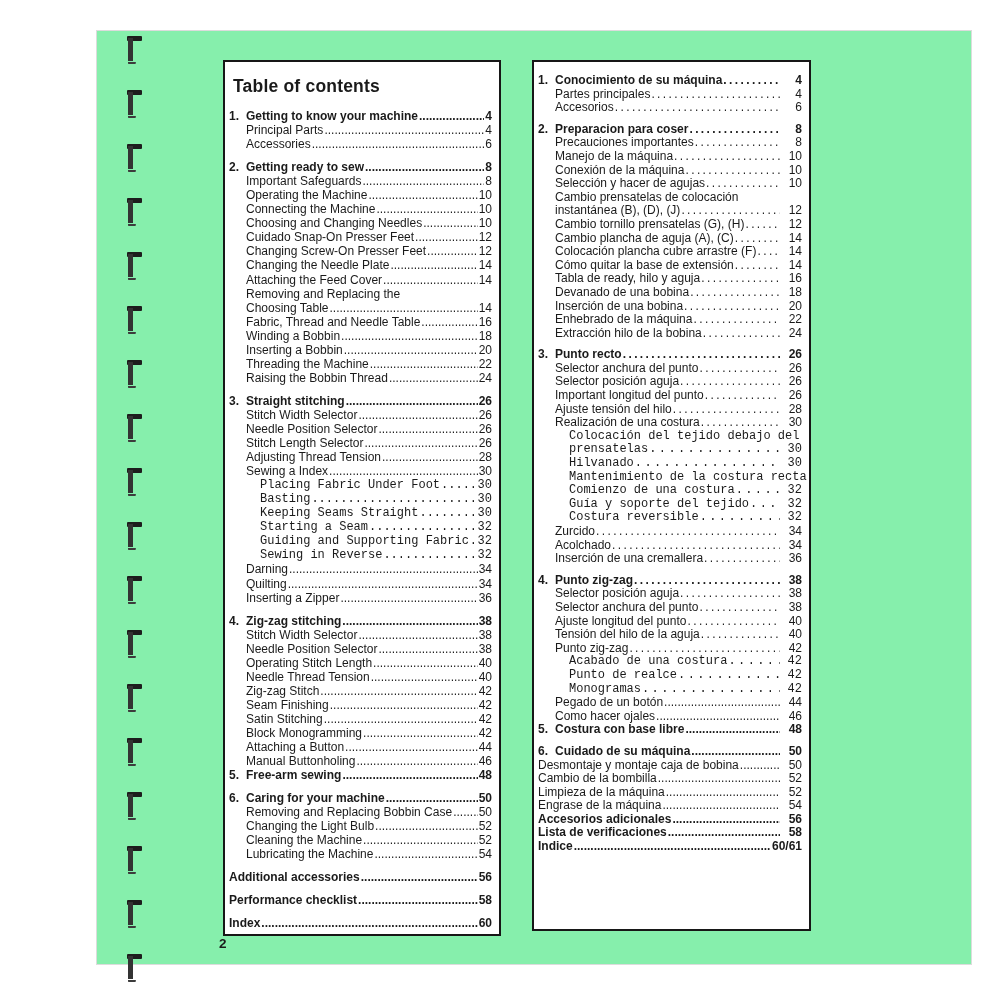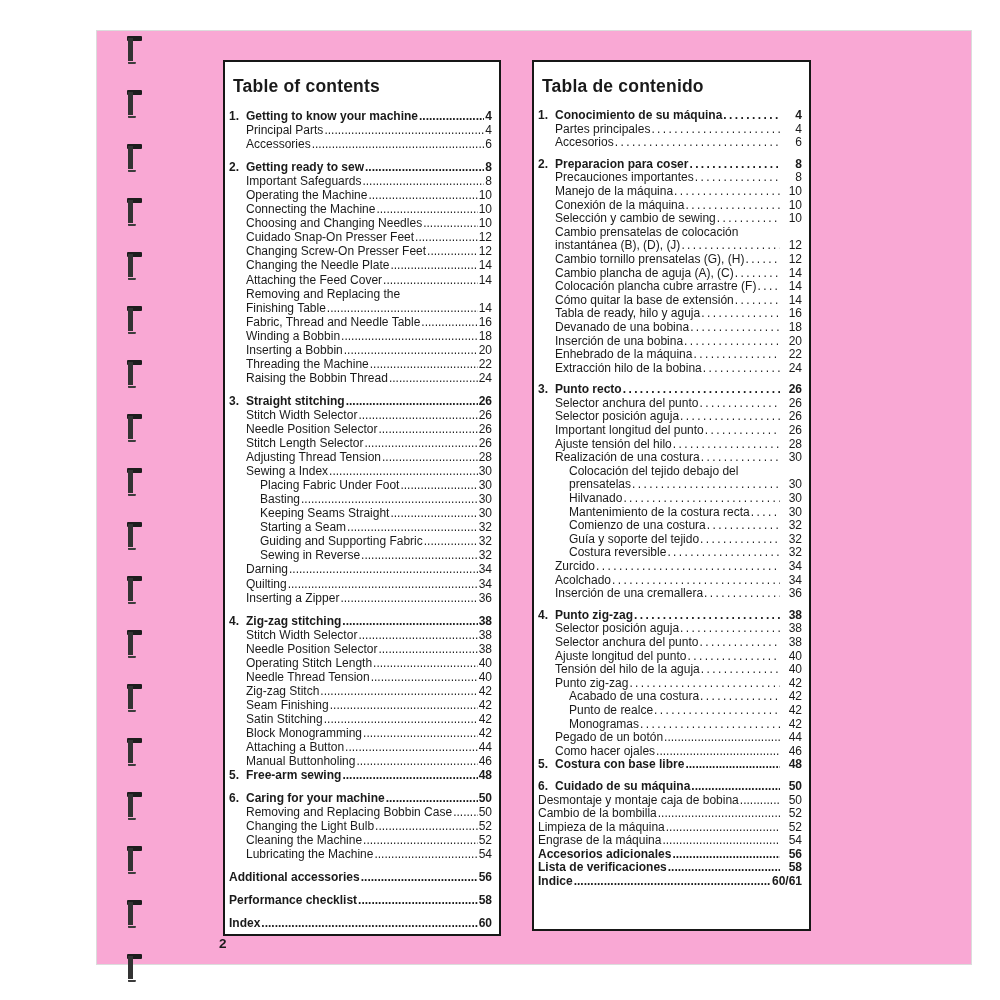--- a/index.html
+++ b/index.html
@@ -6,21 +6,21 @@
   body{
     width:1000px;height:1000px;position:relative;
     background:#ffffff;
     font-family:"Liberation Sans",sans-serif;
     color:#1a1a1a;
     -webkit-font-smoothing:antialiased;
   }
   
   .page{
     position:absolute;left:96px;top:30px;width:876px;height:935px;
-    background:#f9a8d4;border:1px solid #dcdcdc;box-sizing:border-box;
+    background:#86efac;border:1px solid #dcdcdc;box-sizing:border-box;
   }
   
   .bmark{position:absolute;left:30px;width:16px;height:28px;filter:blur(.35px);}
   .bmark .bar{position:absolute;left:0;top:0;width:15px;height:5px;background:#1d1d1d;border-radius:1px;}
   .bmark .stem{position:absolute;left:1px;top:2px;width:4.5px;height:23px;background:#333;}
   .bmark .foot{position:absolute;left:1px;bottom:0;width:8px;height:2.5px;background:#3c3c3c;border-radius:0 1px 2px 1px;}
   
   .box{
     position:absolute;background:#fff;border:2.5px solid #171717;
     box-sizing:border-box;padding:12px 7px 8px 4px;overflow:hidden;
@@ -34,21 +34,21 @@
   .entry{
     display:flex;align-items:baseline;
     font-size:12px;line-height:14.05px;white-space:nowrap;
   }
   .box-right .entry{line-height:13.6px;}
   .entry.gap{margin-top:9px;}
   .box-right .entry.gap{margin-top:8px;}
   .entry.bold{font-weight:700;}
   .num{flex:none;width:17px;}
   .lvl1{margin-left:17px;}
-  .lvl2{margin-left:31px;}
+  .lvl2{margin-left:31px;font-family:Liberation Mono, monospace;}
   .dots{flex:1 1 auto;overflow:hidden;margin:0 1px;min-width:6px;}
   .dots::after{content:"....................................................................................................";}
   .dots.spaced::after{letter-spacing:2.4px;}
   .pnum{flex:none;text-align:right;}
   .box-right .pnum{min-width:21px;}
   .folio{position:absolute;left:122px;top:905px;font-size:13.5px;font-weight:700;}
 </style>
 </head>
 <body>
 
@@ -209,21 +209,21 @@
         </div>
         <div class="entry lvl1">
           <span class="label">Attaching the Feed Cover</span>
           <span class="dots"></span>
           <span class="pnum">14</span>
         </div>
         <div class="entry lvl1">
           <span class="label">Removing and Replacing the</span>
         </div>
         <div class="entry lvl1">
-          <span class="label">Finishing Table</span>
+          <span class="label">Choosing Table</span>
           <span class="dots"></span>
           <span class="pnum">14</span>
         </div>
         <div class="entry lvl1">
           <span class="label">Fabric, Thread and Needle Table</span>
           <span class="dots"></span>
           <span class="pnum">16</span>
         </div>
         <div class="entry lvl1">
           <span class="label">Winding a Bobbin</span>
@@ -421,21 +421,20 @@
         </div>
         <div class="entry lvl0 bold gap">
           <span class="label">Index</span>
           <span class="dots"></span>
           <span class="pnum">60</span>
         </div>
       </div>
   </div>
 
   <div class="box box-right">
-    <div class="toc-title">Tabla de contenido</div>
     <div class="entries" id="entries-es">
         <div class="entry lvl0 bold">
           <span class="num">1.</span>
           <span class="label">Conocimiento de su máquina</span>
           <span class="dots spaced"></span>
           <span class="pnum">4</span>
         </div>
         <div class="entry lvl1">
           <span class="label">Partes principales</span>
           <span class="dots spaced"></span>
@@ -461,21 +460,21 @@
           <span class="label">Manejo de la máquina</span>
           <span class="dots spaced"></span>
           <span class="pnum">10</span>
         </div>
         <div class="entry lvl1">
           <span class="label">Conexión de la máquina</span>
           <span class="dots spaced"></span>
           <span class="pnum">10</span>
         </div>
         <div class="entry lvl1">
-          <span class="label">Selección y cambio de sewing</span>
+          <span class="label">Selección y hacer de agujas</span>
           <span class="dots spaced"></span>
           <span class="pnum">10</span>
         </div>
         <div class="entry lvl1">
           <span class="label">Cambio prensatelas de colocación</span>
         </div>
         <div class="entry lvl1">
           <span class="label">instantánea (B), (D), (J)</span>
           <span class="dots spaced"></span>
           <span class="pnum">12</span>

